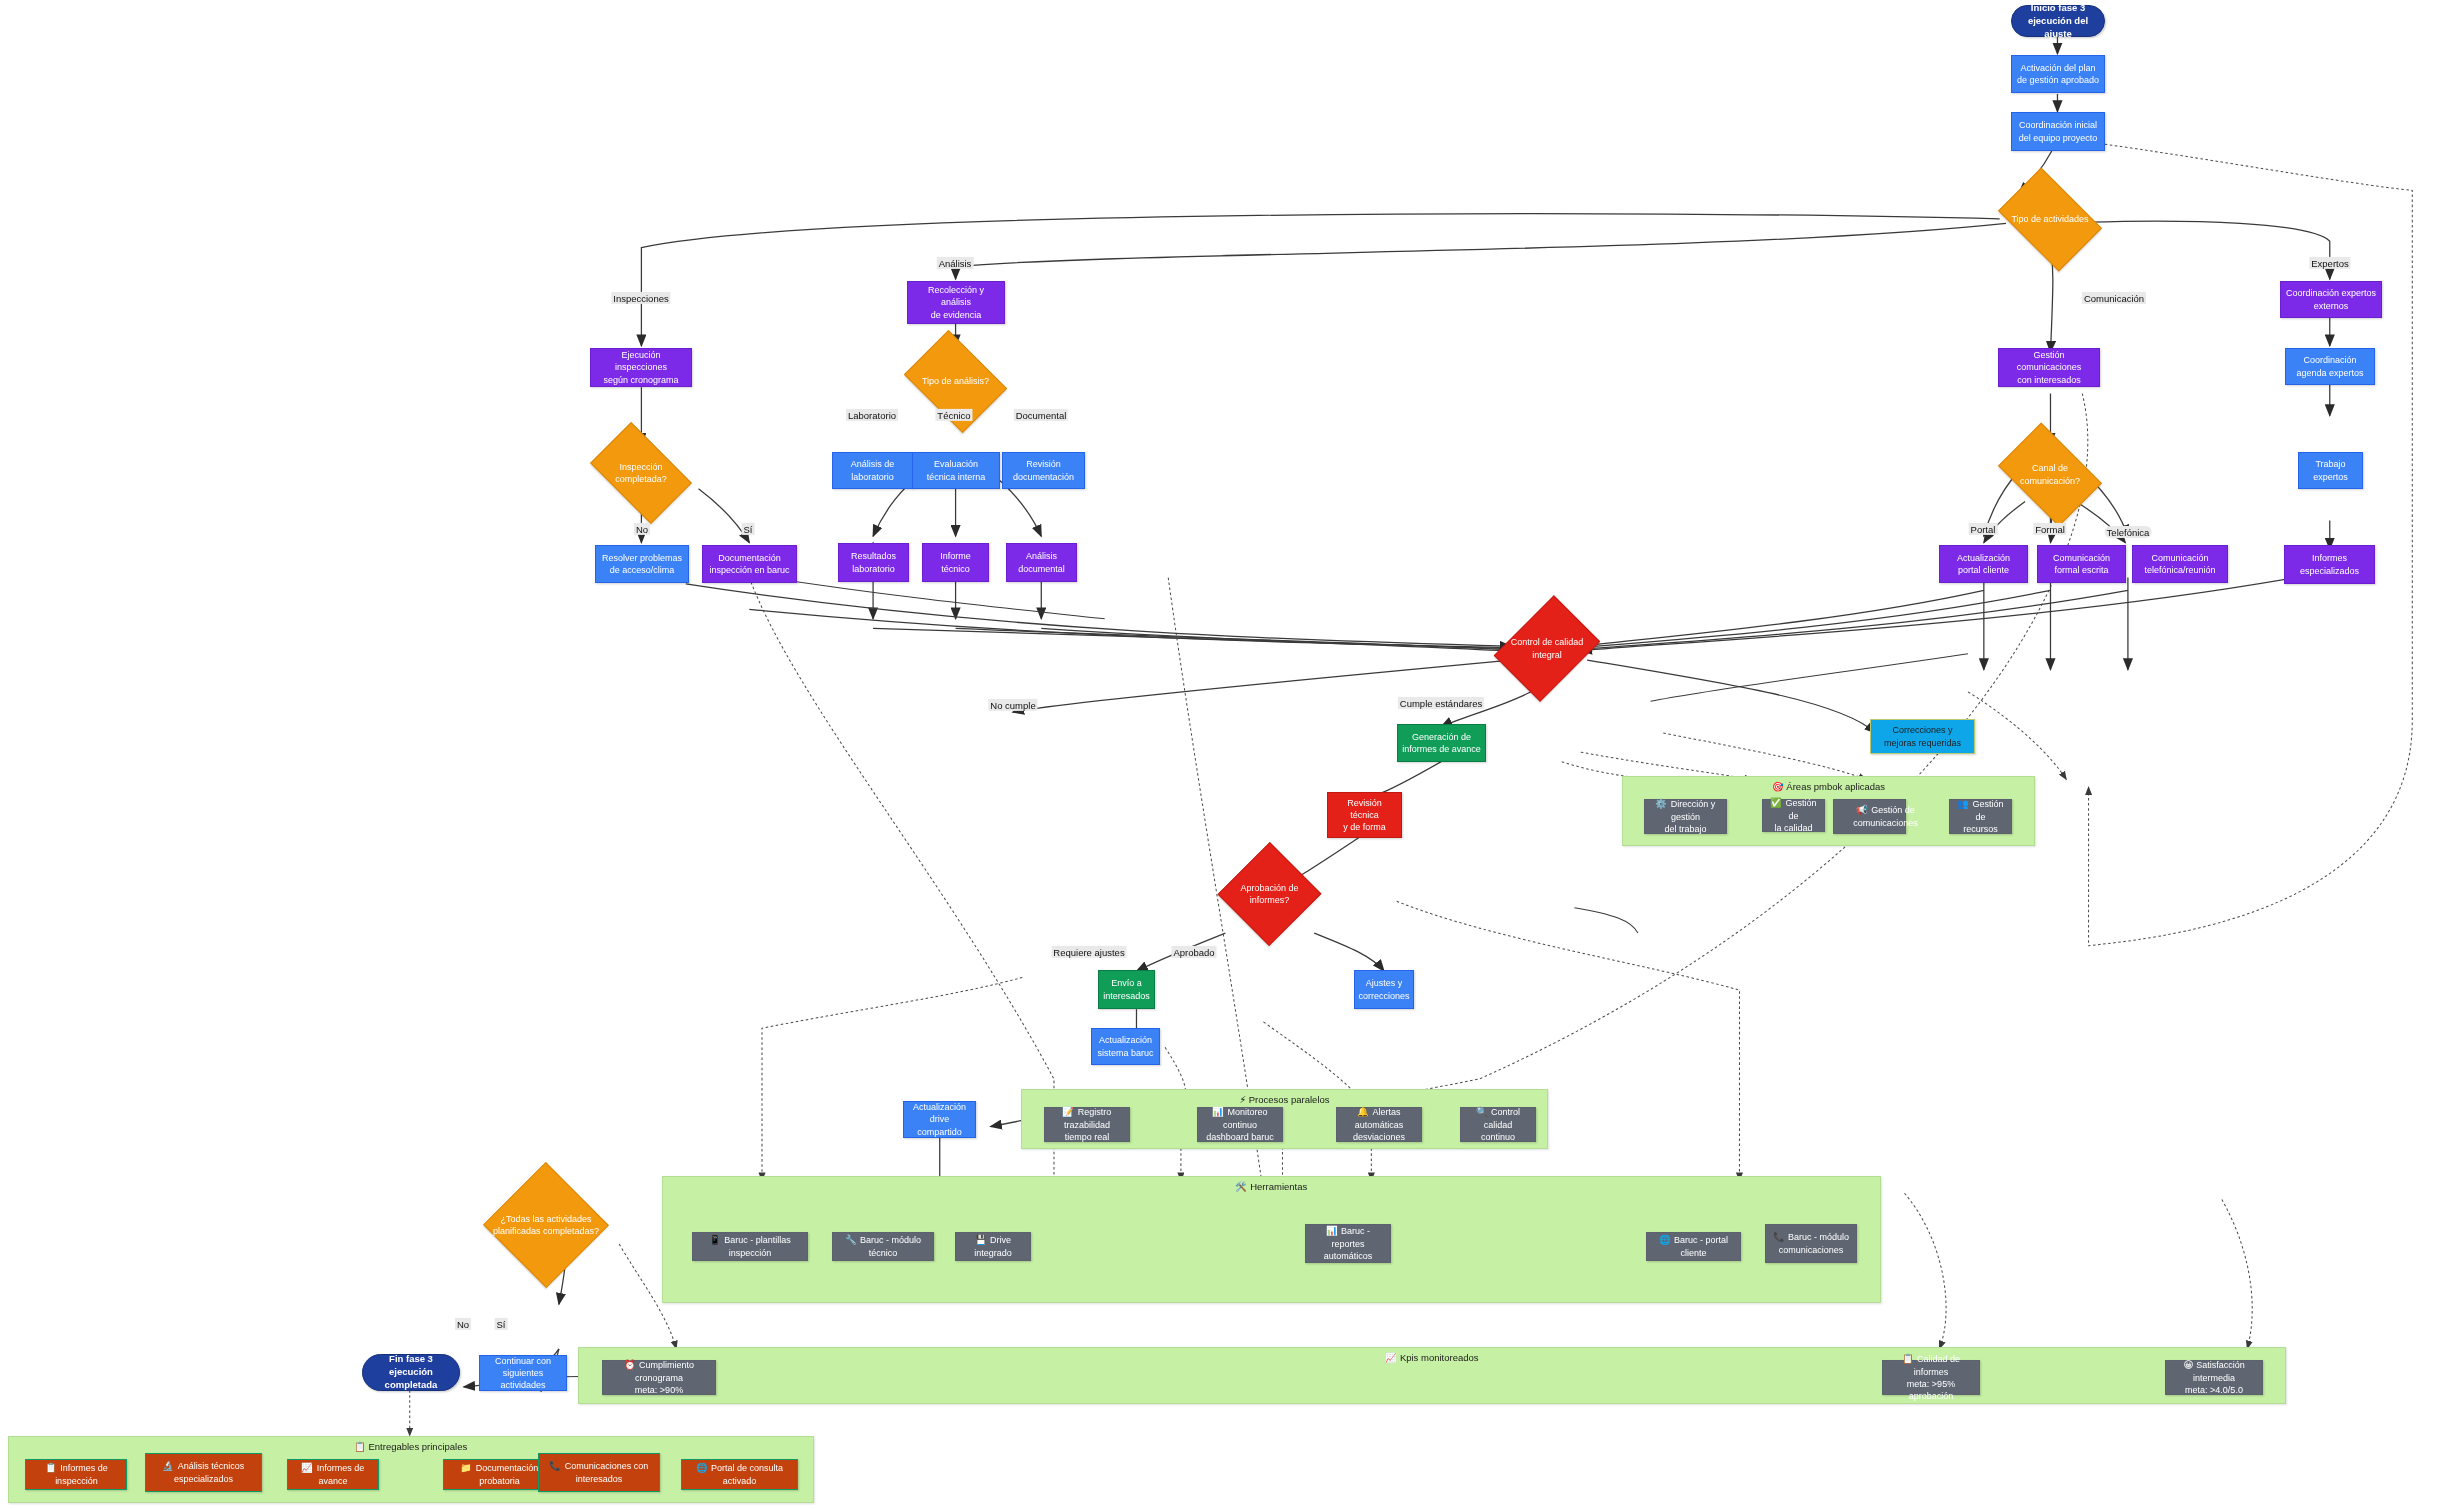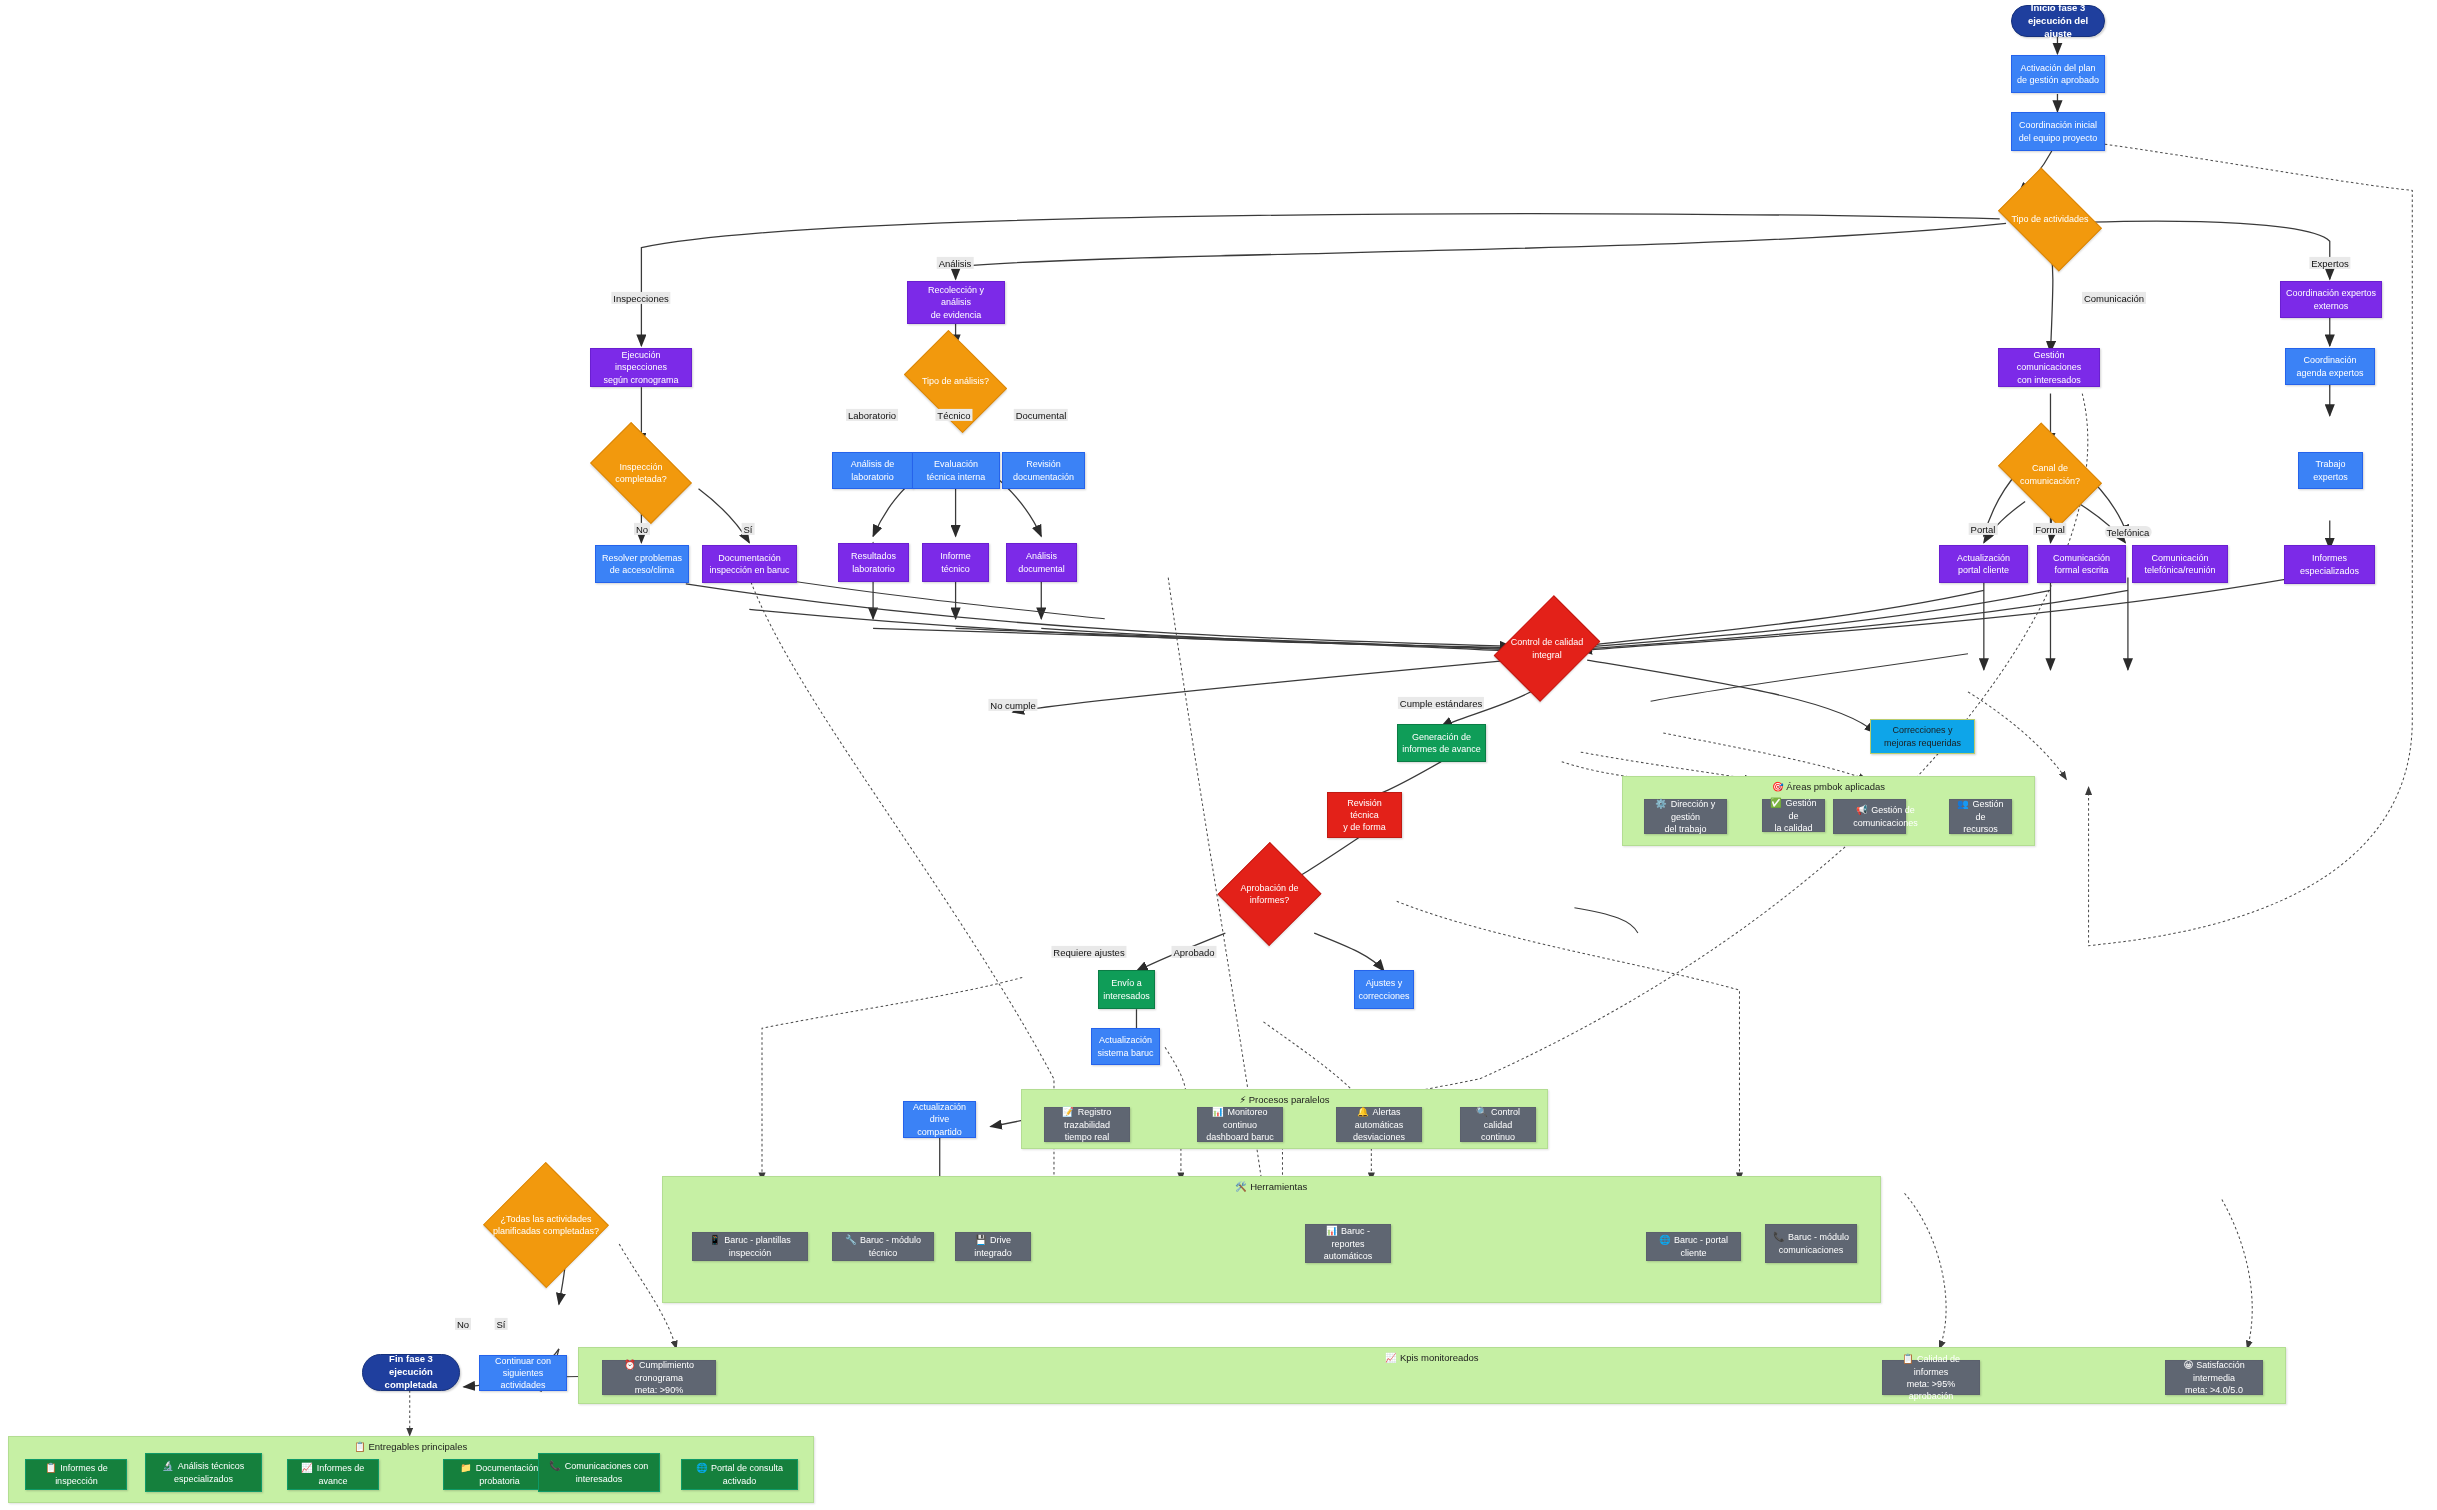--- a/index.html
+++ b/index.html
@@ -14,21 +14,21 @@
   .node .lbl{display:block;padding:0 3.8px;white-space:pre-line;}
 
   
   .terminal{background:#1f3f9e;border:1.3px solid #16317c;border-radius:634px;color:#fff;font-weight:bold;}
   .proc-blue{background:#3b82f6;border:1.3px solid #2563eb;color:#fff;}
   .proc-purple{background:#7c2ae8;border:1.3px solid #6a1fd0;color:#fff;}
   .proc-green{background:#0f9d58;border:1.3px solid #0b7c45;color:#fff;}
   .proc-red{background:#e32119;border:1.3px solid #c01a12;color:#fff;}
   .proc-olive{background:#0ea5e9;border:1.3px solid #b9cc6d;color:#1d1d1d;}
   .proc-grey{background:#5f6672;border:1.3px solid #51576244;color:#fff;}
-  .proc-teal{background:#15803d;border:1.3px solid #0e9a67;color:#fff;justify-content:center;}
+  .proc-teal{background:#c2410c;border:1.3px solid #0e9a67;color:#fff;justify-content:center;}
 
   .diamond{background:transparent;border:none;box-shadow:none;}
   .diamond .dshape{position:absolute;inset:0;transform:rotate(45deg);
        box-shadow:1.3px 1.3px 1.9px rgba(0,0,0,.15);}
   .diamond .dtext{position:relative;z-index:2;color:#fff;pointer-events:none;}
   .d-orange .dshape{background:#f2990d;border:1.3px solid #d9860a;}
   .d-red .dshape{background:#e32119;border:1.3px solid #c01a12;}
 
   .cluster{position:absolute;box-sizing:border-box;background:#c6f0a4;
            border:0.6px solid #b3dd92;box-shadow:1.3px 1.3px 1.9px rgba(0,0,0,.12);}

